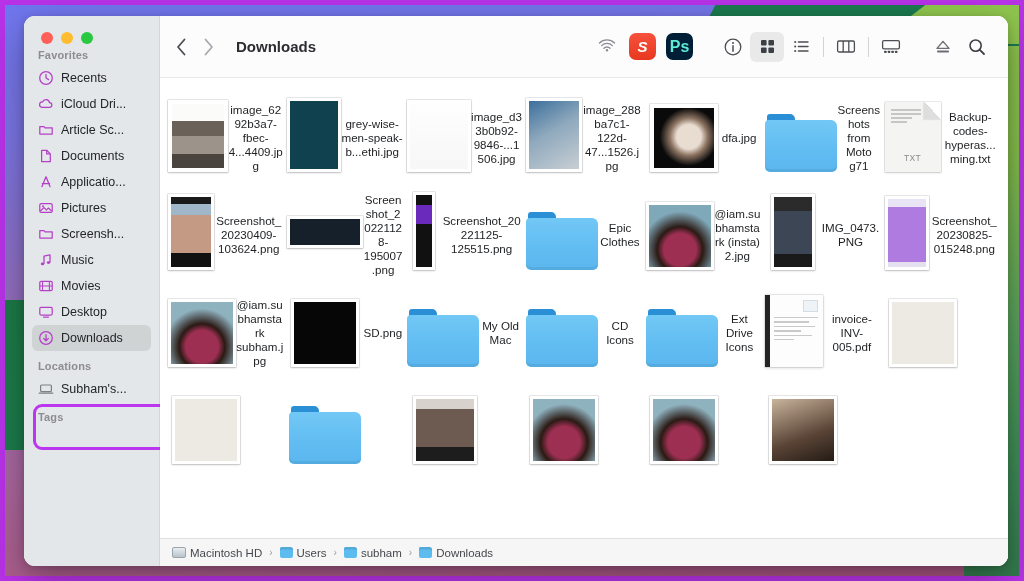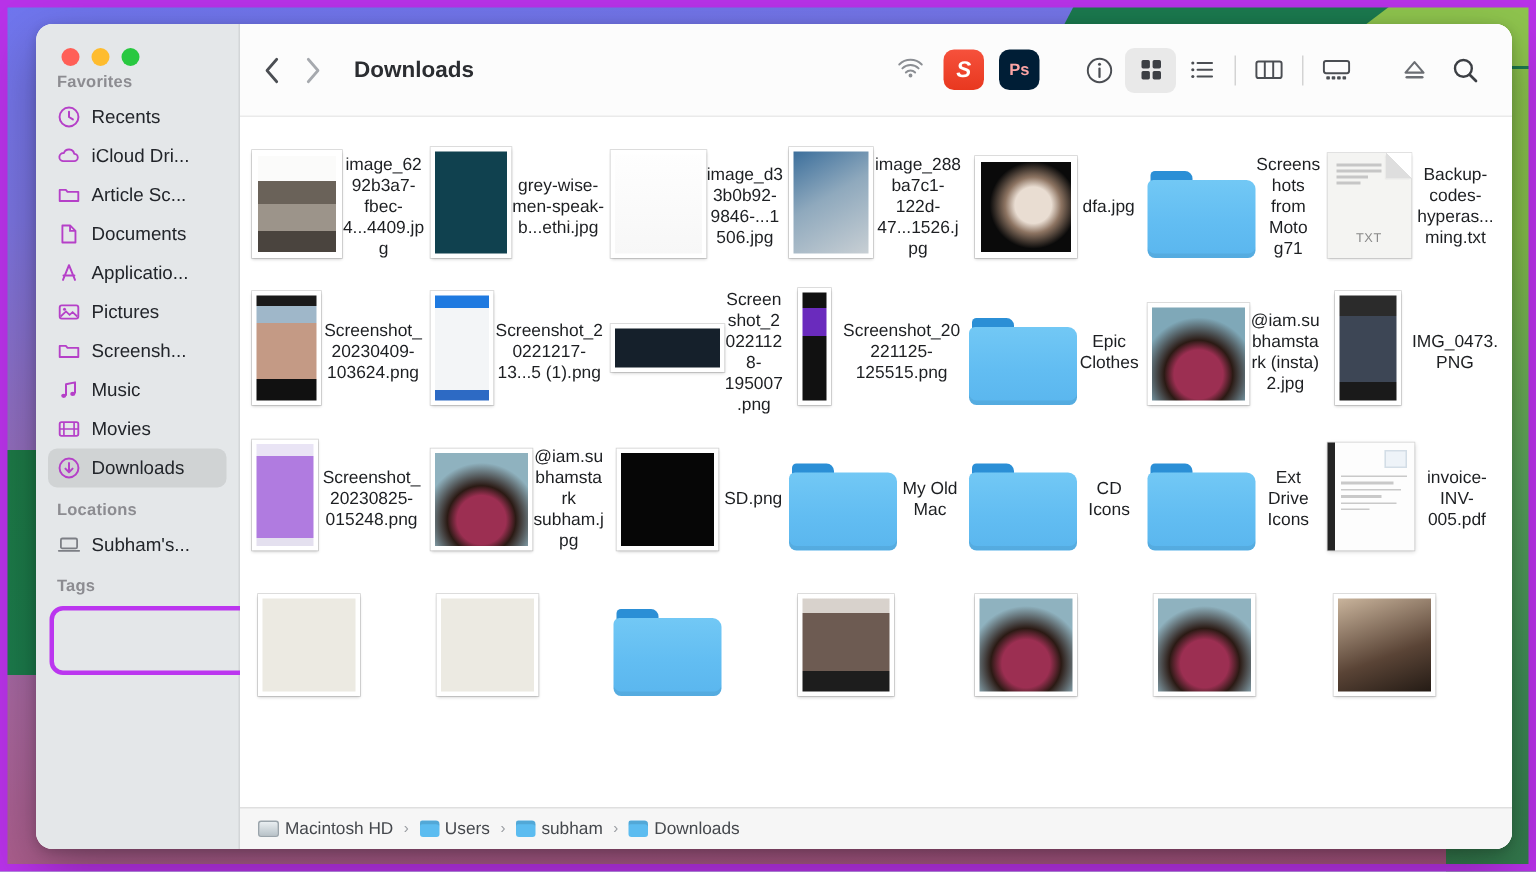--- a/index.html
+++ b/index.html
@@ -103,21 +103,21 @@
     width:34px; height:30px; display:flex; align-items:center; justify-content:center;
     border-radius:6px;
   }
   .tb-btn.active { background:rgba(0,0,0,0.075); }
   .app-icon {
     width:27px; height:27px; border-radius:7px; margin:0 5px;
     display:flex; align-items:center; justify-content:center;
     font-size:15px; font-weight:bold; color:#fff;
   }
   .app-icon.setapp { background:linear-gradient(180deg,#f6513c,#e8381f); font-style:italic; }
-  .app-icon.ps { background:#001e36; color:#fca5a5; font-size:11px; }
+  .app-icon.ps { background:#001e36; color:#5eead4; font-size:16px; }
   .tb-sep { width:1px; height:20px; background:rgba(0,0,0,0.16); margin:0 5px; }
   .tb-gap { width:18px; }
 
   
   .grid-wrap { flex:1; overflow:hidden; position:relative; background:#fff; }
   .grid {
     display:grid; grid-template-columns:repeat(7,1fr);
     padding:14px 6px 0 6px; row-gap:2px;
   }
   .cell {
@@ -304,20 +304,29 @@
           <span class="sb-ico">
               <svg width="16" height="16" viewBox="0 0 16 16">
                 <rect x="1.8" y="3.4" width="12.4" height="9.2" rx="1.2" fill="none" stroke="#b540c8" stroke-width="1.25"></rect>
                 <path d="M4.6 3.4v9.2M11.4 3.4v9.2" stroke="#b540c8" stroke-width="1.1"></path>
                 <path d="M1.8 8h12.4" stroke="#b540c8" stroke-width="1.1"></path>
               </svg>
             </span>
           <span>Movies</span>
         </div>
 
+        <div class="sb-item">
+          <span class="sb-ico">
+              <svg width="16" height="16" viewBox="0 0 16 16">
+                <rect x="1.8" y="3.4" width="12.4" height="7.6" rx="1.2" fill="none" stroke="#b540c8" stroke-width="1.25"></rect>
+                <path d="M5.6 13.2h4.8" stroke="#b540c8" stroke-width="1.2" stroke-linecap="round"></path>
+              </svg>
+            </span>
+          <span>Desktop</span>
+        </div>
 
         <div class="sb-item selected">
           <span class="sb-ico">
               <svg width="16" height="16" viewBox="0 0 16 16">
                 <circle cx="8" cy="8" r="6.3" fill="none" stroke="#b540c8" stroke-width="1.3"></circle>
                 <path d="M8 4.6v6.1M5.6 8.4 8 10.8l2.4-2.4" stroke="#b540c8" stroke-width="1.3" fill="none" stroke-linecap="round" stroke-linejoin="round"></path>
               </svg>
             </span>
           <span>Downloads</span>
         </div>
@@ -508,28 +517,20 @@
 
           <div class="cell">
             <div class="thumb">
               <span class="photo" style="padding:3px">
                   <span class="ph-inner" style="width:40px;height:70px;background:linear-gradient(180deg,#1a1a1a 0 10%,#9fb7c9 10% 26%,#c49a85 26% 80%,#111 80% 100%)"></span>
                 </span>
             </div>
             <div class="label">Screenshot_20230409-103624.png</div>
           </div>
 
-          <div class="cell">
-            <div class="thumb">
-              <span class="photo" style="padding:3px">
-                  <span class="ph-inner" style="width:36px;height:70px;background:linear-gradient(180deg,#1f7ae0 0 12%,#f3f5f7 12% 90%,#2d6ac4 90% 100%)"></span>
-                </span>
-            </div>
-            <div class="label">Screenshot_20221217-13...5 (1).png</div>
-          </div>
 
           <div class="cell">
             <div class="thumb">
               <span class="photo" style="padding:3px;align-self:center">
                   <span class="ph-inner" style="width:70px;height:26px;background:#15202b"></span>
                 </span>
             </div>
             <div class="label">Screenshot_20221128-195007.png</div>
           </div>
 

